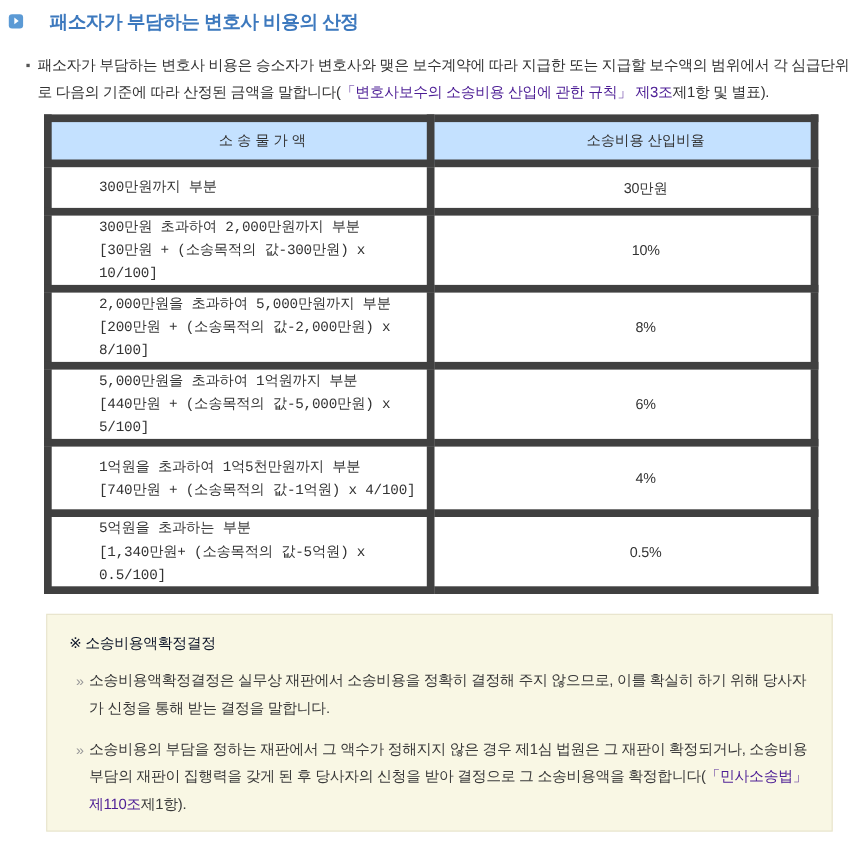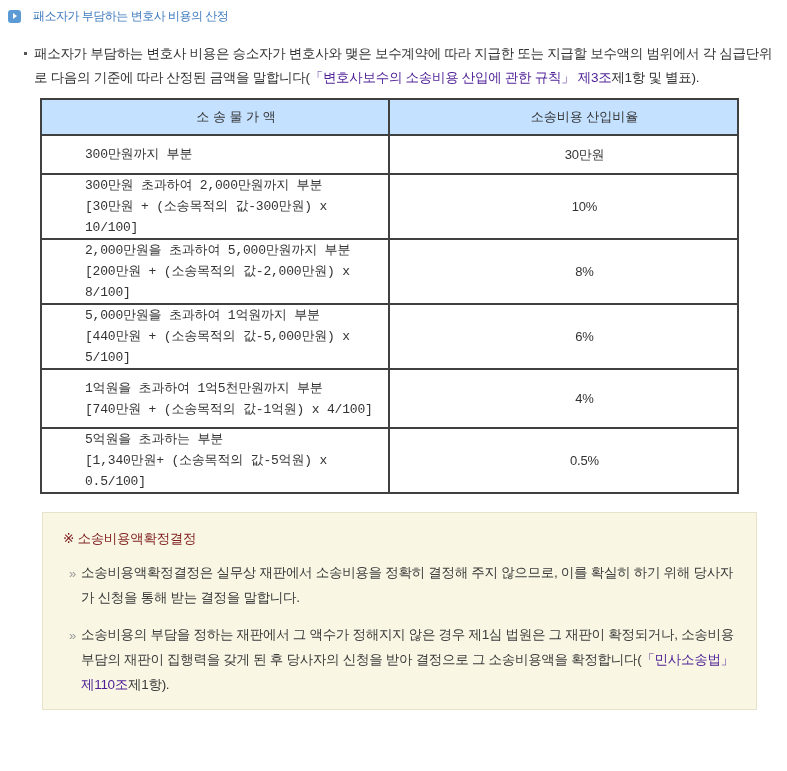--- a/index.html
+++ b/index.html
@@ -17,63 +17,63 @@
     width:13px; height:13px; flex:0 0 13px;
     background:#5B9AD5; border-radius:3px; position:relative;
   }
   .play-icon::after {
     content:""; position:absolute; left:5px; top:3px;
     border-left:4px solid #ffffff;
     border-top:3.5px solid transparent;
     border-bottom:3.5px solid transparent;
   }
   .page-title {
-    margin-left:12px; font-size:12px; font-weight:normal;
+    margin-left:24px; font-size:17px; font-weight:bold;
     color:#3D79BE; letter-spacing:-0.5px;
   }
 
   
   .intro { display:flex; margin:17px 0 0 24px; }
   .intro-bullet { flex:0 0 10px; padding-top:10px; }
   .intro-bullet i {
     display:block; width:3px; height:3px; background:#555555;
   }
   .intro-text {
     width:742px; font-size:13.5px; line-height:24px;
     letter-spacing:-0.3px; color:#333333;
   }
   .ref-link { color:#4c1d95; text-decoration:none; cursor:pointer; }
 
   
   .fee-table {
     border-collapse:collapse; table-layout:fixed;
     margin:8px 0 0 40px; width:697px;
   }
-  .fee-table th, .fee-table td { border:2px solid #404040;padding-left:43px; }
+  .fee-table th, .fee-table td { border:7px solid #404040;padding-left:43px; }
   .fee-table th {
     background:#C4E1FF; height:32px;
     font-weight:normal; font-size:13px; color:#333333;
     text-align:center;
   }
   .cell-amount { padding:0 10px; font-size:13px;font-family:Liberation Mono, monospace; }
   .cell-amount .cell-line { line-height:21px; letter-spacing:-0.2px; }
   .cell-amount .cell-line:empty { display:none; }
   .cell-ratio { text-align:center; font-size:13px; letter-spacing:-0.2px; }
   tr.h35 td { height:35px; }
   tr.h55 td { height:55px; }
   tr.h57 td { height:57px; }
 
   
   .note-box {
     box-sizing:border-box;
     margin:18px 0 0 42px; width:715px;
     background:#F9F7E4; border:1px solid #E7E3CB;
     padding:17px 12px 12px 20px;
   }
-  .note-title { font-size:13.5px; letter-spacing:-0.3px; color:#7f1d1d; }
+  .note-title { font-size:13.5px; letter-spacing:-0.3px; color:#0f172a; }
   .note-item {
     display:flex; margin-top:12px;
     font-size:13.5px; line-height:25px; letter-spacing:-0.3px;
     color:#3a3a3a;
   }
   .note-arrow {
     flex:0 0 12px; margin-left:6px; padding-top:1px;
     color:#999999; font-size:13px;
   }
   .note-text { width:655px; }

